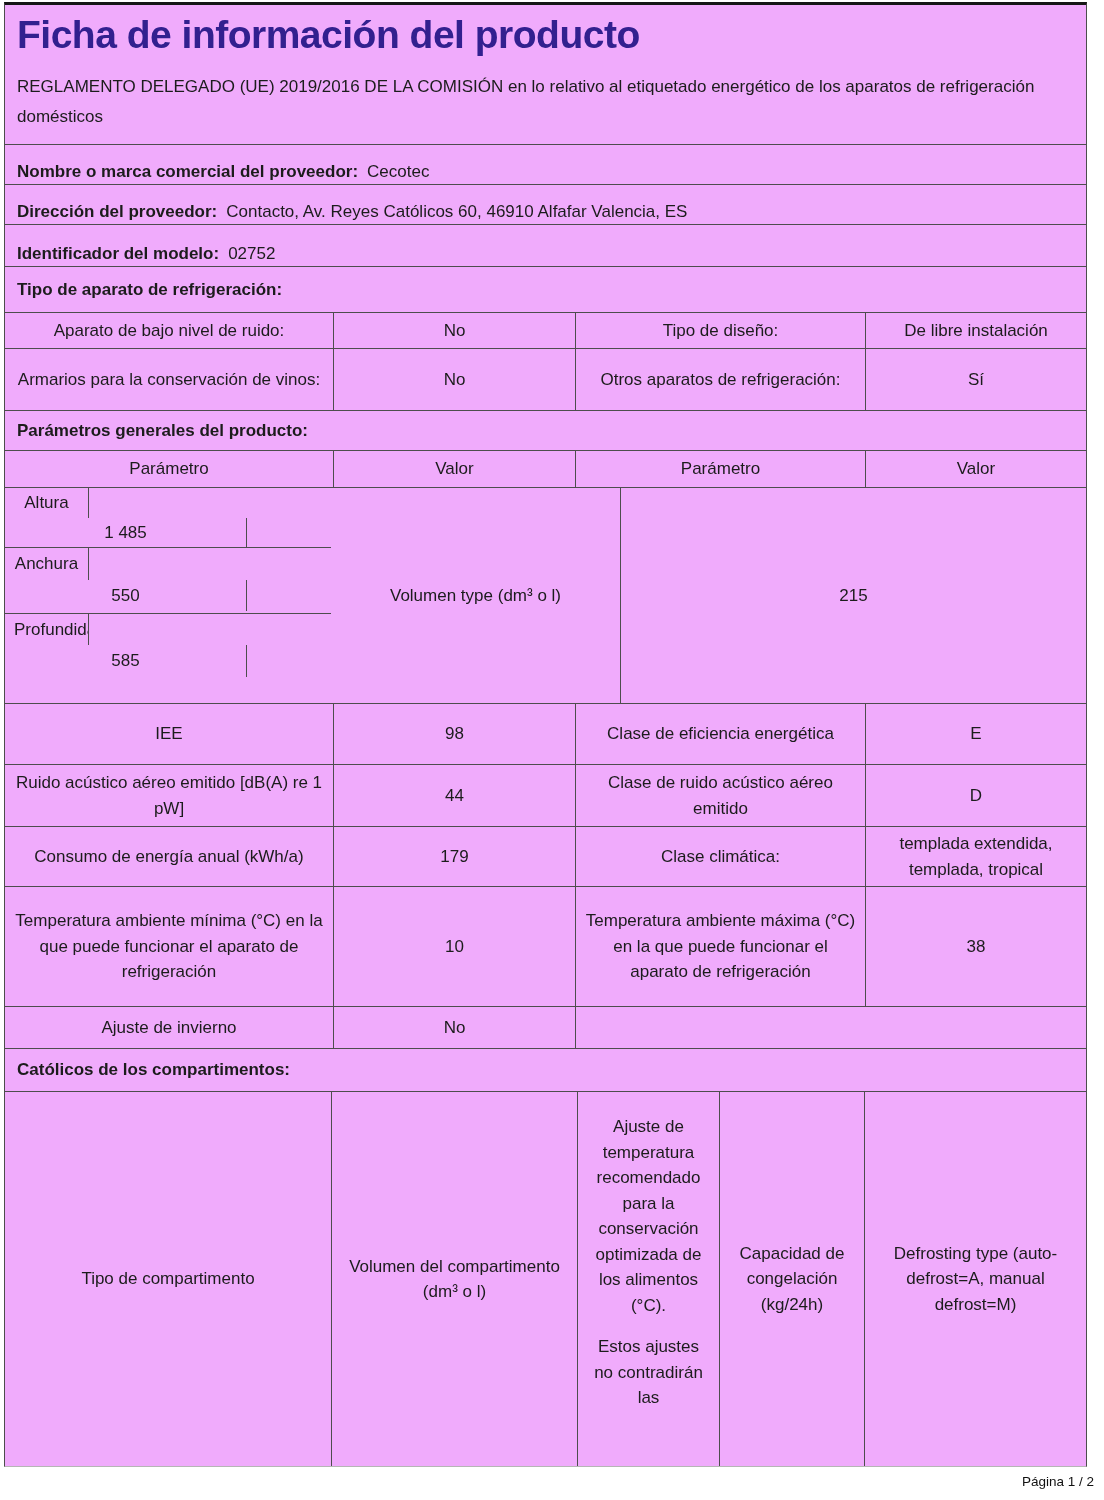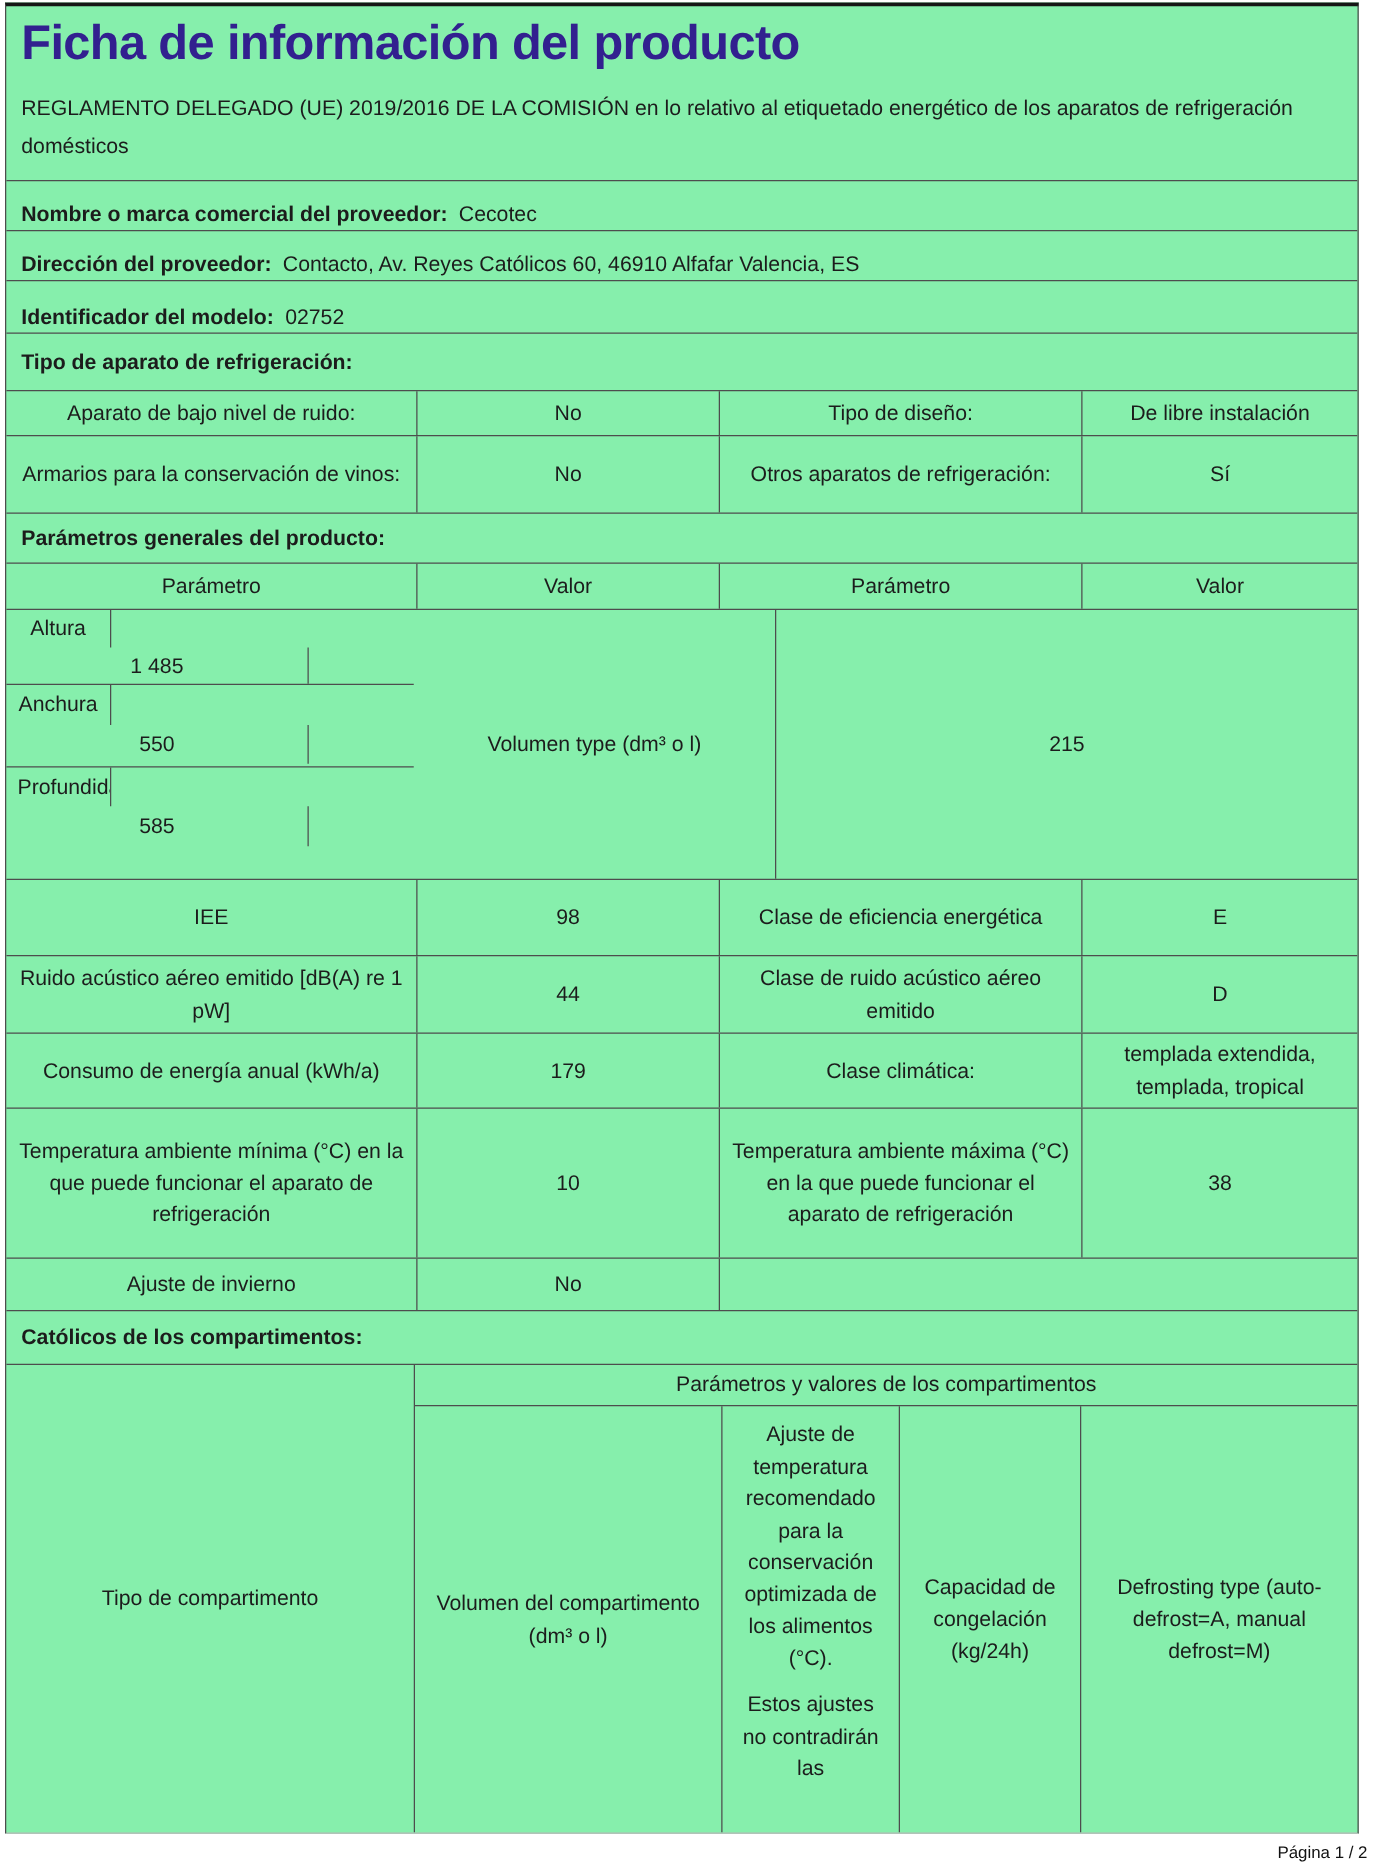--- a/index.html
+++ b/index.html
@@ -18,21 +18,21 @@
     line-height:1.5;
   }
   .doc{
     position:absolute;left:4px;top:2px;
     width:1081px;height:1461px;
     border-top:3px solid #161616;
     border-left:1.5px solid var(--line);
     border-right:1.5px solid var(--line);
     border-bottom:1px solid #b5b5b5;
     overflow:hidden;
-    background:#86efac;
+    background:#f0abfc;
   }
   .row{display:flex;box-sizing:border-box;border-bottom:1.5px solid var(--line);}
   .row.noline{border-bottom:none;}
   .cell{
     box-sizing:border-box;
     border-right:1.5px solid var(--line);
     padding:3px 9px;
     display:flex;align-items:center;
     overflow:hidden;
   }
@@ -77,21 +77,21 @@
   .compright{flex:1;display:flex;flex-direction:column;}
   .compspan{
     box-sizing:border-box;height:33px;
     border-bottom:1.5px solid var(--line);
     display:flex;align-items:center;justify-content:center;
     text-align:center;
   }
   .compcols{flex:1;display:flex;min-height:0;}
   .compcols .cell{height:100%;}
   .cell.topalign{align-items:flex-start;padding-top:6px;}
-  .cell.topalign p{margin:4px 0 12px 0;}
+  .cell.topalign p{margin:16px 0 12px 0;}
 
   .footer{
     position:absolute;right:10px;top:1472px;
     font-size:13.5px;color:#111;
   }
 </style>
 </head>
 <body>
 
 <div class="page">
@@ -269,23 +269,20 @@
     </div>
 
     <div class="row heading-row" style="height:43px">
       <span>Católicos de los compartimentos:</span>
     </div>
     <div class="row noline" style="height:374px">
       <div class="cell t1">
         <span class="ctr">Tipo de compartimento</span>
       </div>
       <div class="compright">
-        <div class="compspan">
-          <span>Parámetros y valores de los compartimentos</span>
-        </div>
         <div class="compcols">
           <div class="cell t2">
             <span class="ctr">Volumen del compartimento (dm³ o l)</span>
           </div>
           <div class="cell t3 topalign">
             <div class="ctr">
               <p>Ajuste de temperatura recomendado para la conservación optimizada de los alimentos (°C).</p>
               <p>Estos ajustes no contradirán las</p>
             </div>
           </div>

